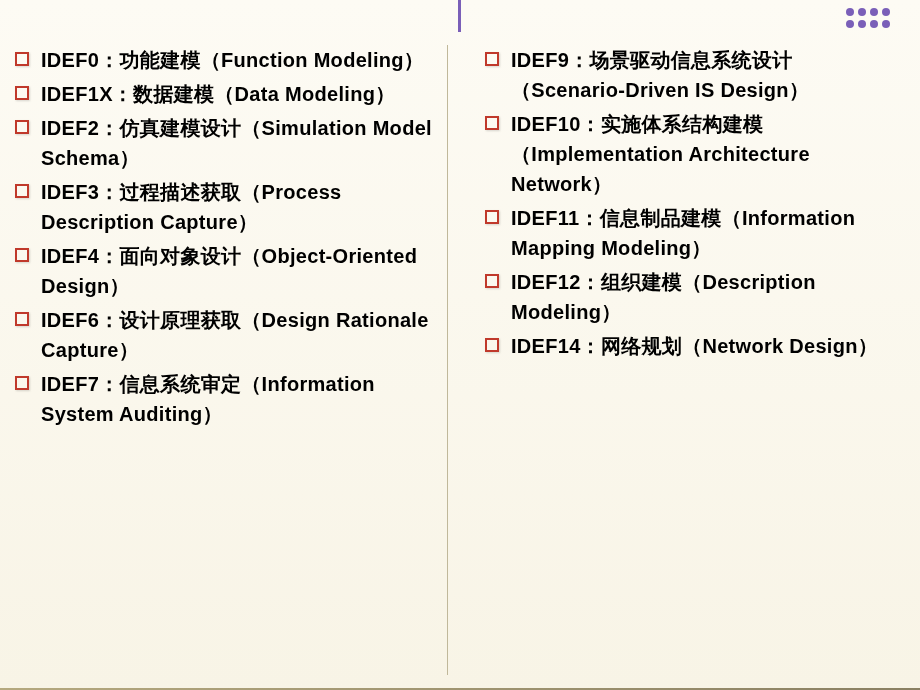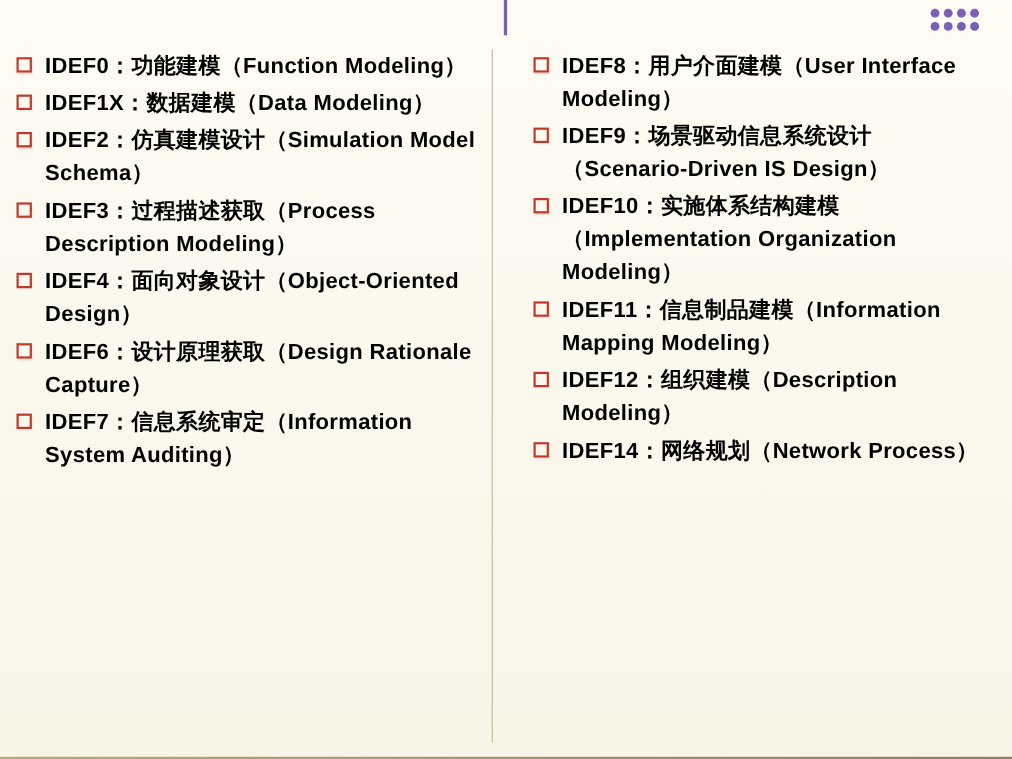--- a/index.html
+++ b/index.html
@@ -119,21 +119,21 @@
       <li class="list-item">
         <span class="bullet"></span>
         <span class="item-text">IDEF1X：数据建模（Data Modeling）</span>
       </li>
       <li class="list-item">
         <span class="bullet"></span>
         <span class="item-text">IDEF2：仿真建模设计（Simulation Model Schema）</span>
       </li>
       <li class="list-item">
         <span class="bullet"></span>
-        <span class="item-text">IDEF3：过程描述获取（Process Description Modeling）</span>
+        <span class="item-text">IDEF3：过程描述获取（Process Description Capture）</span>
       </li>
       <li class="list-item">
         <span class="bullet"></span>
         <span class="item-text">IDEF4：面向对象设计（Object-Oriented Design）</span>
       </li>
       <li class="list-item">
         <span class="bullet"></span>
         <span class="item-text">IDEF6：设计原理获取（Design Rationale Capture）</span>
       </li>
       <li class="list-item">
@@ -141,39 +141,35 @@
         <span class="item-text">IDEF7：信息系统审定（Information System Auditing）</span>
       </li>
     </ul>
   </div>
 
   <div class="column column-right">
     <div class="vertical-accent"></div>
     <ul class="list">
       <li class="list-item">
         <span class="bullet"></span>
-        <span class="item-text">IDEF8：用户介面建模（User Interface Modeling）</span>
-      </li>
-      <li class="list-item">
-        <span class="bullet"></span>
         <span class="item-text">IDEF9：场景驱动信息系统设计（Scenario-Driven IS Design）</span>
       </li>
       <li class="list-item">
         <span class="bullet"></span>
-        <span class="item-text">IDEF10：实施体系结构建模（Implementation Organization Modeling）</span>
+        <span class="item-text">IDEF10：实施体系结构建模（Implementation Architecture Network）</span>
       </li>
       <li class="list-item">
         <span class="bullet"></span>
         <span class="item-text">IDEF11：信息制品建模（Information Mapping Modeling）</span>
       </li>
       <li class="list-item">
         <span class="bullet"></span>
         <span class="item-text">IDEF12：组织建模（Description Modeling）</span>
       </li>
       <li class="list-item">
         <span class="bullet"></span>
-        <span class="item-text">IDEF14：网络规划（Network Process）</span>
+        <span class="item-text">IDEF14：网络规划（Network Design）</span>
       </li>
     </ul>
   </div>
 </div>
 
 <div class="bottom-border"></div>
 
 </body></html>

